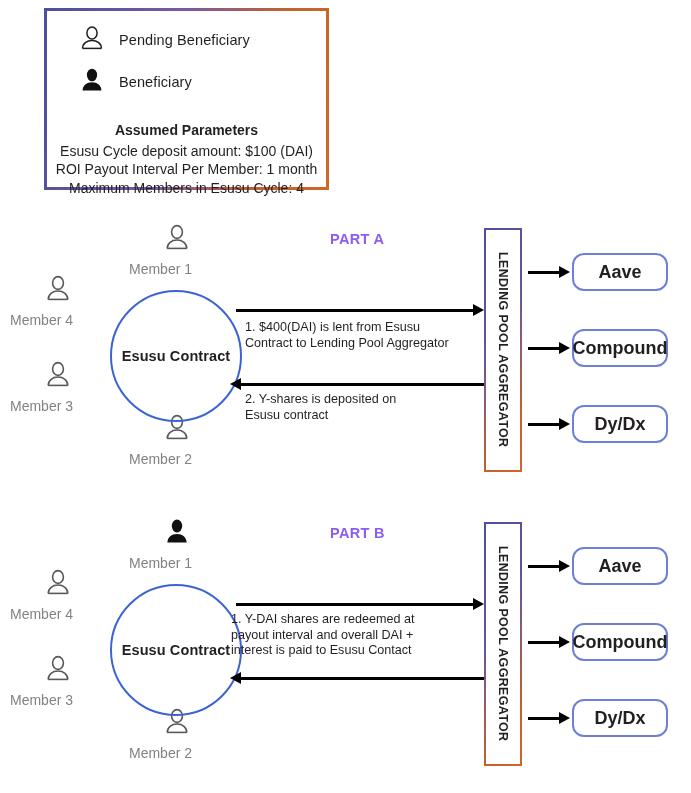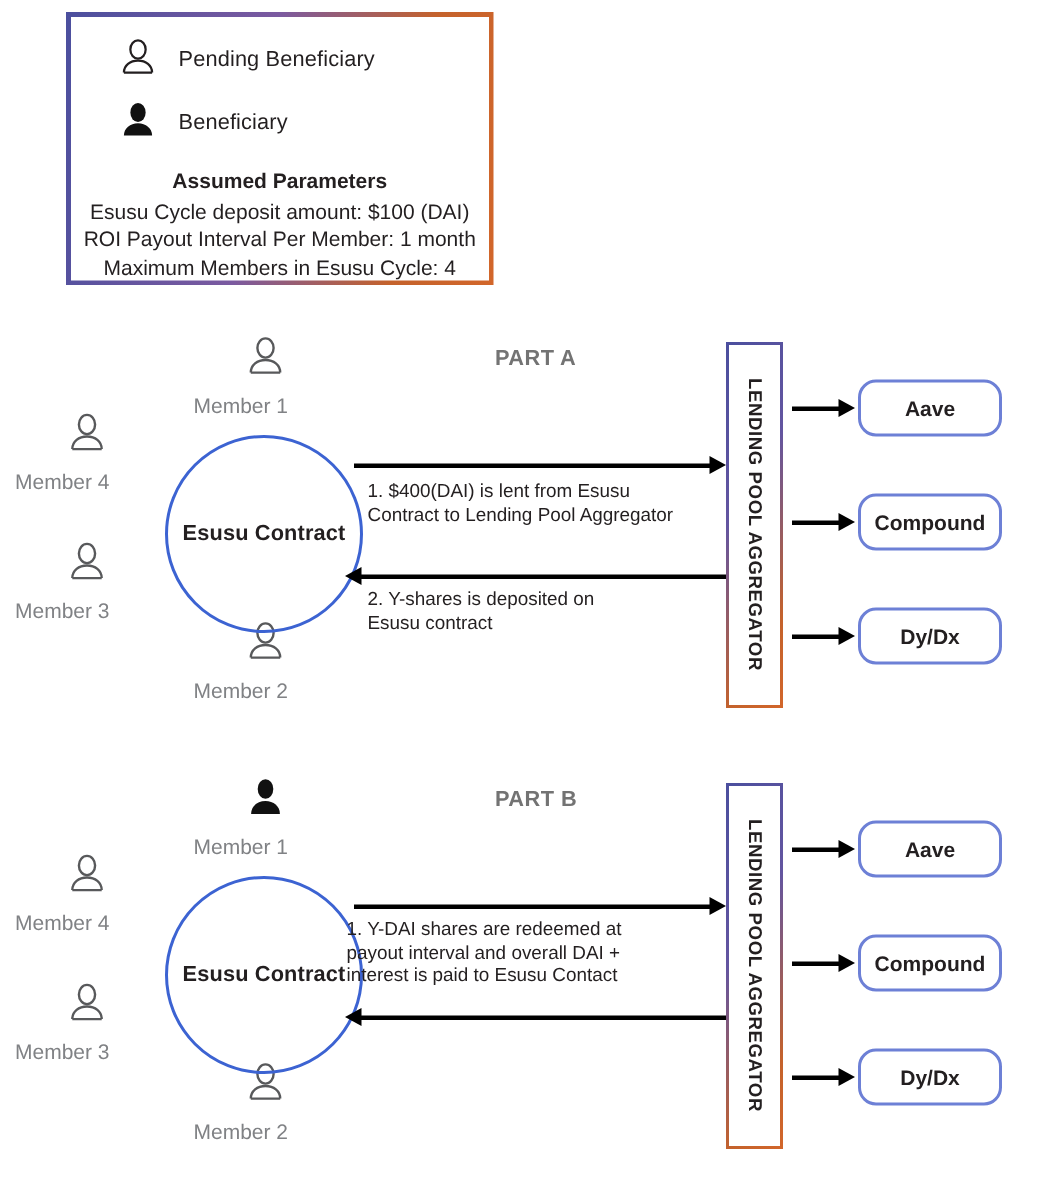--- a/index.html
+++ b/index.html
@@ -38,21 +38,21 @@
     padding-left: 32px;
     height: 42px;
   }
   .legend-row:first-child { margin-top: 8px; }
   .legend-label {
     font-size: 14.5px;
     color: #231f20;
     letter-spacing: .1px;
   }
   .legend-params {
-    margin-top: 8px;
+    margin-top: 18px;
     text-align: center;
     line-height: 18.5px;
   }
   .legend-params .ttl {
     font-weight: bold;
     font-size: 14px;
     display: block;
     margin-bottom: 2px;
   }
   .legend-params .prm {
@@ -66,21 +66,21 @@
   
   .section { position: absolute; left: 0; width: 691px; }
   #part-a { top: 218px; height: 270px; }
   #part-b { top: 512px; height: 281px; }
 
   .part-title {
     position: absolute;
     font-weight: bold;
     font-size: 14.5px;
     letter-spacing: .3px;
-    color: #737373;
+    color: #8b5cf6;
     left: 330px;
     top: 13px;
   }
 
   
   .member {
     position: absolute;
     width: 96px;
     text-align: left;
   }
@@ -180,21 +180,21 @@
     height: 38px;
     border: 2px solid #6d80d6;
     border-radius: 12px;
     background: #fff;
     display: flex;
     align-items: center;
     justify-content: center;
   }
   .pill span {
     font-weight: bold;
-    font-size: 14px;
+    font-size: 18px;
     color: #231f20;
   }
 
   
   .mini-arrow {
     position: absolute;
     width: 42px;
     height: 12px;
   }
   .mini-arrow .bar {

